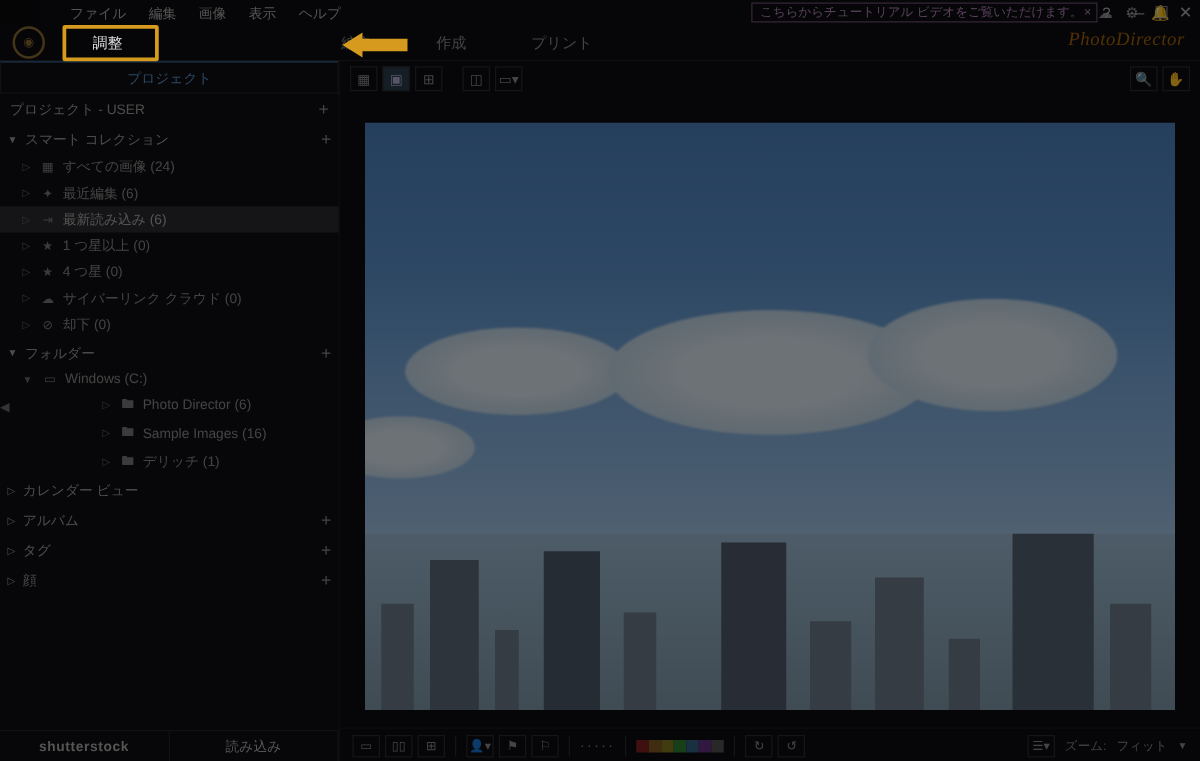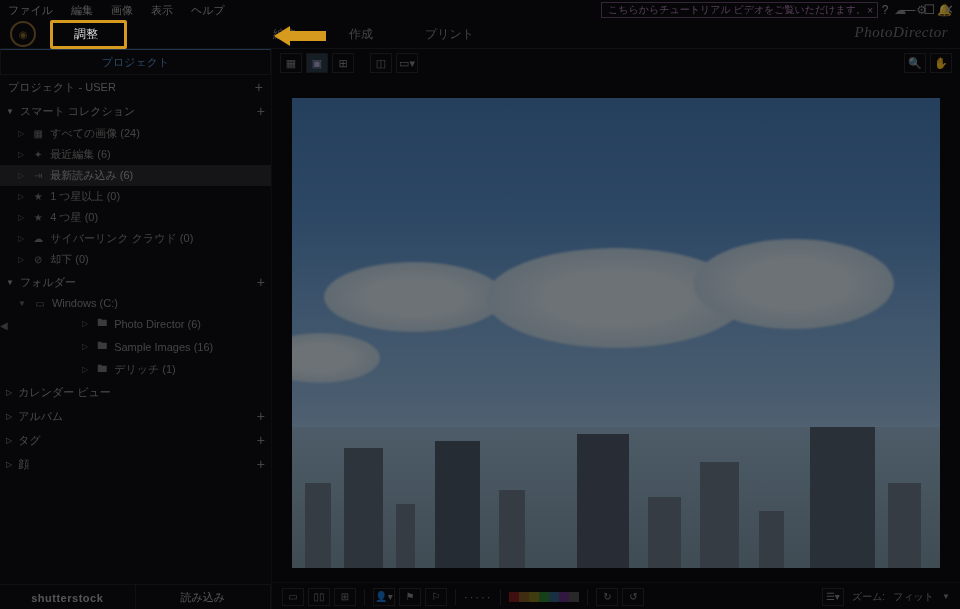--- a/index.html
+++ b/index.html
@@ -1,36 +1,36 @@
 <!DOCTYPE html>
 <html><head>
 <meta charset="utf-8">
 <style>
   * { box-sizing: border-box; margin: 0; padding: 0; font-family: "Meiryo", "Hiragino Sans", sans-serif; }
   body { width: 960px; height: 609px; background: #0a0a0d; color: #bbb; font-size: 11px; overflow: hidden; position: relative; }
   
   
-  .menubar { height: 20px; display: flex; align-items: center; padding: 0 8px; background: #0d0d10; }
+  .menubar { height: 20px; display: flex; align-items: center; padding: 0 24px; background: #0d0d10; margin-left: 32px; }
   .menu-items { display: flex; gap: 18px; color: #a8a8a8; font-size: 11px; }
   .menu-right-icons { margin-left: auto; display: flex; gap: 10px; align-items: center; font-size: 12px; color: #888; }
   .notif { color:#3a6da8; }
   .tutorial-banner { position:absolute; top:2px; right:82px; height:16px; border:1px solid #6b4a70; color:#b183b8; font-size:10px; padding:0 11px 0 6px; display:flex; align-items:center; }
   .tutorial-close { position:absolute; right:4px; color:#b183b8; }
   .win-controls { position:absolute; top:2px; right:6px; display:flex; gap:8px; font-size:13px; color:#aaa; align-items:center;}
   .q-mark { margin-right:6px; font-size:12px; }
   
   
   .module-row { height: 28px; display: flex; align-items: center; background:#0d0d10; position:relative;}
   .logo-big { width:26px;height:26px;border-radius:50%;border:2px solid #8a6a30;margin:0 14px 0 10px;display:flex;align-items:center;justify-content:center;font-size:10px;color:#8a6a30;}
   .mod-tab { padding: 3px 26px; font-size:12px; color:#888; cursor:pointer;}
   .mod-tab.library { color:#5a8dc8; border:1px solid #2a5a8a;}
   .mod-tab.adjust { color:#ddd; border:3px solid #d69a1e; border-radius:2px; position:relative; z-index:5;padding-left:21px;}
   .arrow-annot { position:absolute; left:272px; top:24px; z-index:4;}
   .arrow-annot svg path { fill:#d69a1e; }
-  .app-title { position:absolute; right:12px; top:24px; font-size:15px; color:#737373; font-style:italic; font-family: serif; letter-spacing:0.5px;}
+  .app-title { position:absolute; right:12px; top:24px; font-size:15px; color:#a16207; font-style:italic; font-family: serif; letter-spacing:0.5px;}
   
   .divider-h { height:1px; background:#222;}
   
   
   .main { display:flex; height: calc(609px - 48px);}
   
   
   .sidebar { width:272px; background:#0f0f12; display:flex; flex-direction:column; border-right:1px solid #1a1a1a;}
   .side-tabs { display:flex; height:26px;}
   .side-tab { flex:1; display:flex; align-items:center; justify-content:center; font-size:11px; border:1px solid #222; color:#888; cursor:pointer;}

